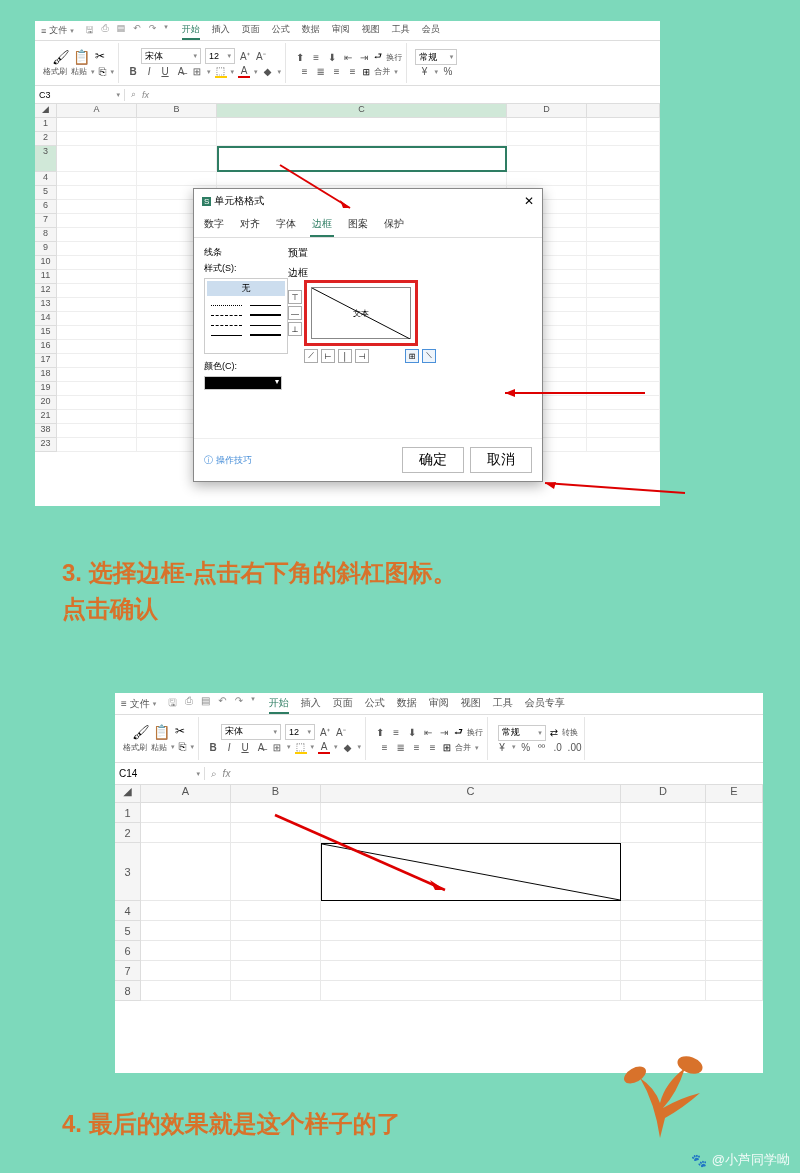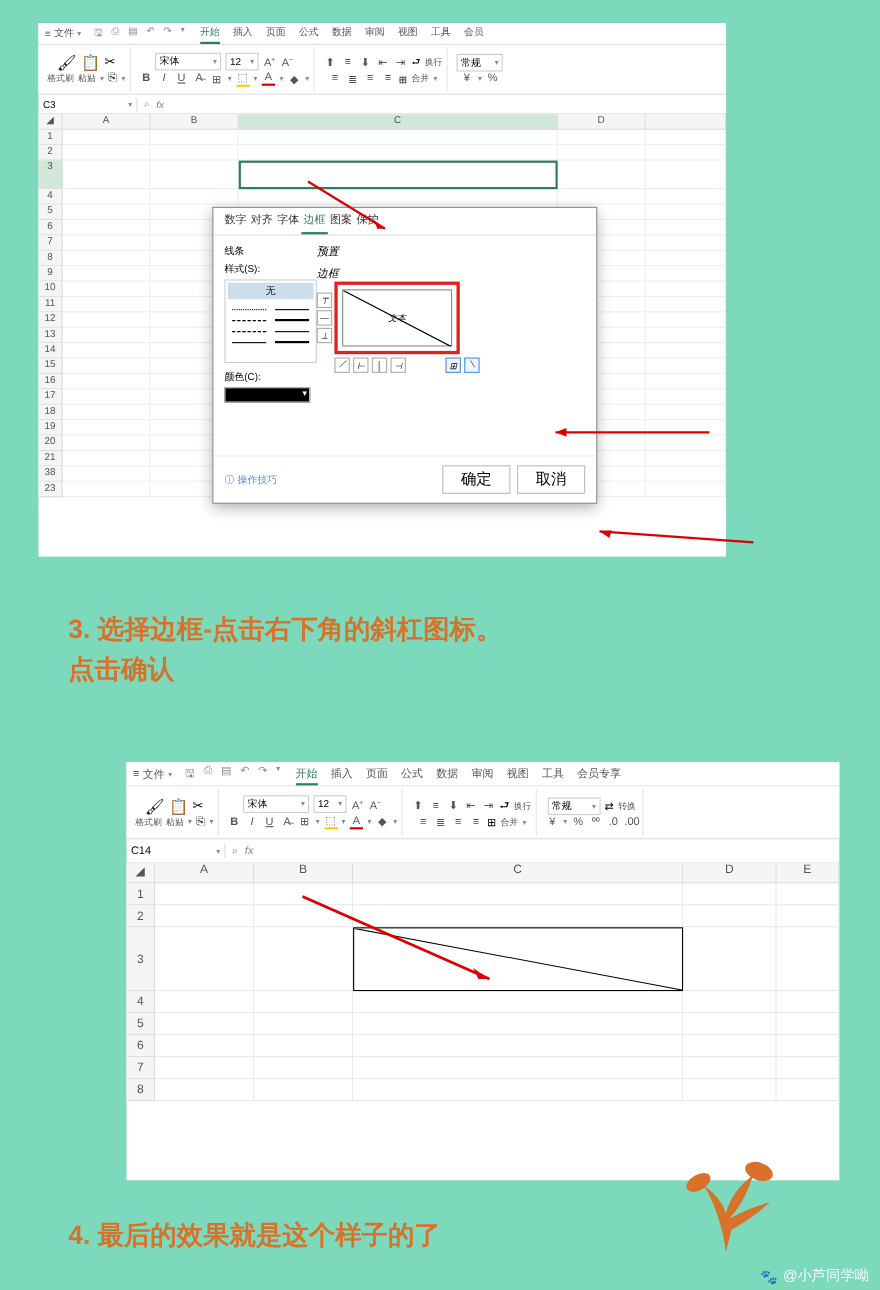--- a/index.html
+++ b/index.html
@@ -37,37 +37,37 @@
   .rows1 .r.tall { height: 26px; }
   .rows1 .rh { width: 22px; background: #f5f5f5; border-right: 1px solid #ddd; border-bottom: 1px solid #ddd; font-size: 9px; text-align: center; color: #555; }
   .rows1 .rh.sel { background: #d0e8d8; }
   .rows1 .cell { border-right: 1px solid #eee; border-bottom: 1px solid #eee; }
   .selcell { border: 2px solid #2e7d63; position: absolute; }
   
   
   .dialog { position: absolute; left: 193px; top: 188px; width: 350px; background: #fff; border: 1px solid #888; box-shadow: 0 4px 12px rgba(0,0,0,.3); font-size: 10px; }
   .dlg-title { display: flex; justify-content: space-between; padding: 5px 8px; font-size: 10px; }
   .dlg-close { cursor: pointer; font-size: 12px; }
-  .dlg-tabs { display: flex; padding: 0 8px; font-size: 10px; color: #333; border-bottom: 1px solid #ddd; }
+  .dlg-tabs { display: flex; padding: 0 8px; gap: 12px; font-size: 10px; color: #333; border-bottom: 1px solid #ddd; }
   .dlg-tabs span { padding: 4px 2px; }
   .dlg-tabs .active { border-bottom: 2px solid #2e7d63; color: #2e7d63; }
   .dlg-body { padding: 8px 10px; display: flex; }
   .dlg-left { width: 84px; }
   .dlg-left .sect { font-size: 9px; margin-bottom: 3px; }
   .style-list { border: 1px solid #ccc; height: 76px; padding: 2px; overflow: hidden; }
   .style-list .sl-sel { background: #cde; text-align: center; font-size: 9px; padding: 1px; }
   .style-list .sl-line { height: 8px; border-bottom: 1px solid #000; margin: 2px 4px; }
   .style-list .sl-line.dash { border-bottom: 1px dashed #000; }
   .style-list .sl-line.dot { border-bottom: 1px dotted #000; }
   .style-list .sl-line.thick { border-bottom: 2px solid #000; }
   .color-sel { margin-top: 6px; }
   .color-box { width: 78px; height: 14px; background: #000; border: 1px solid #ccc; position:relative;}
   .color-box::after{content:"▾"; position:absolute; right:2px; top:0; color:#fff; font-size:8px;}
   
-  .dlg-right { flex: 1; font-style: italic; }
+  .dlg-right { flex: 1; }
   .preset-row { display: flex; gap: 12px; margin-bottom: 4px; margin-left: 8px;}
   .preset-item { text-align: center; font-size: 8px; }
   .preset-icon { width: 28px; height: 22px; border: 1px dotted #aaa; margin-bottom: 2px; }
   .preset-icon.outer { border: 1px solid #555; }
   .preset-icon.inner { border: 1px solid #bbb; position: relative; }
   .preset-icon.inner::before { content:""; position:absolute; left:50%; top:0; bottom:0; border-left:1px solid #555;}
   .preset-icon.inner::after { content:""; position:absolute; top:50%; left:0; right:0; border-top:1px solid #555;}
   
   .border-sect { margin-top: 6px; }
   .preview-wrap { border: 3px solid #d22; padding: 4px; display: inline-block; }
@@ -420,20 +420,24 @@
           <div class="cell" style="width: 290px;"></div>
           <div class="cell" style="width: 80px;"></div>
           <div class="cell" style="width: 73px;"></div>
         </div>
       </div>
     <div class="selcell" style="left:182px; top:42px; width:290px; height:26px;"></div>
   </div>
 </div>
 
 <div class="dialog">
+  <div class="dlg-title">
+    <span><span style="background:#2e7d63;color:#fff;padding:0 2px;font-size:8px;">S</span> <span>单元格格式</span></span>
+    <span class="dlg-close">✕</span>
+  </div>
   <div class="dlg-tabs">
     <span>数字</span>
     <span>对齐</span>
     <span>字体</span>
     <span class="active">边框</span>
     <span>图案</span>
     <span>保护</span>
   </div>
   <div class="dlg-body">
     <div class="dlg-left">

